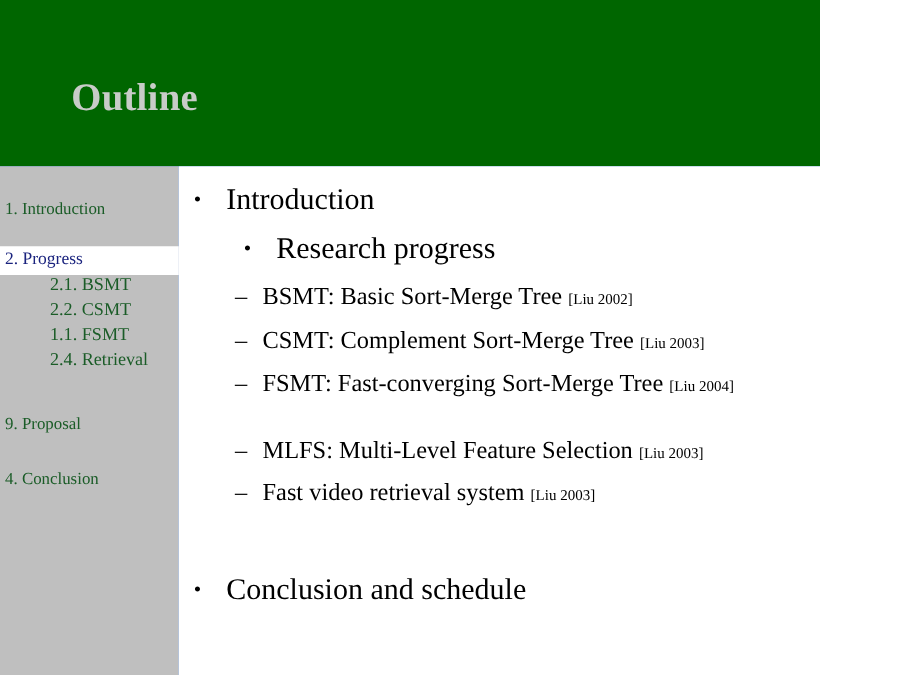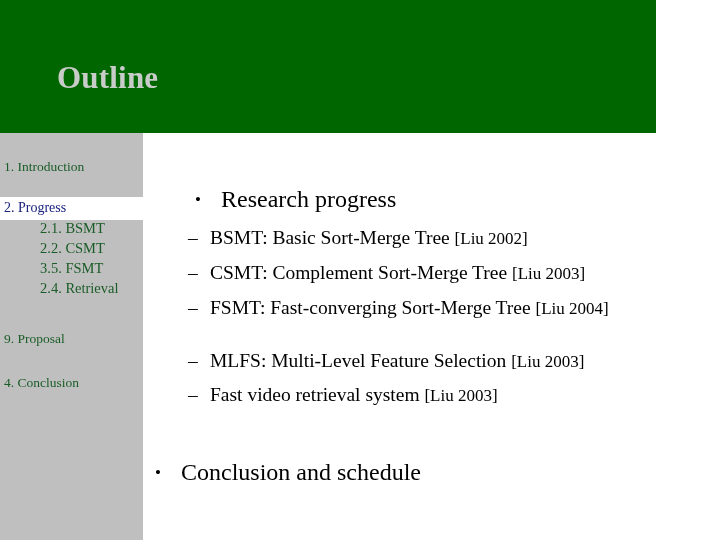--- a/index.html
+++ b/index.html
@@ -103,47 +103,48 @@
     line-height: 24px;
     text-indent: -22px;
     padding-left: 22px;
   }
   .lvl2 .mark {
     display: inline-block;
     width: 22px;
     text-indent: 0;
   }
   .cite {
-    font-size: 17px;
+    font-size: 12px;
   }
 </style>
 </head>
 <body>
 
 <div id="slide">
 
   <div id="header-band">
     <div id="slide-title">Outline</div>
   </div>
 
   <div id="sidebar">
     <div id="side-highlight-band" style="top: 64px; height: 23px;"></div>
 
   <div class="side-item" style="top: 25px;">1. Introduction</div>
       <div class="side-item active" style="top: 66px;">2. Progress</div>
       <div class="side-item sub" style="top: 87px;">2.1. BSMT</div>
       <div class="side-item sub" style="top: 107px;">2.2. CSMT</div>
-      <div class="side-item sub" style="top: 127px;">3.5. FSMT</div>
+      <div class="side-item sub" style="top: 127px;">1.1. FSMT</div>
       <div class="side-item sub" style="top: 147px;">2.4. Retrieval</div>
       <div class="side-item" style="top: 197px;">9. Proposal</div>
       <div class="side-item" style="top: 241px;">4. Conclusion</div>
     </div>
 
   <div id="content">
 
+    <div class="lvl1" style="top: 13px;"><span class="mark">•</span><span>Introduction</span></div>
       <div class="lvl1" style="top: 52px; margin-left: 40px;"><span class="mark">•</span><span>Research progress</span></div>
       <div class="lvl2" style="top: 93px;"><span class="mark">–</span><span>BSMT: Basic Sort-Merge Tree</span> <span class="cite">[Liu 2002]</span></div>
       <div class="lvl2" style="top: 128px;"><span class="mark">–</span><span>CSMT: Complement Sort-Merge Tree</span> <span class="cite">[Liu 2003]</span></div>
       <div class="lvl2" style="top: 163px;"><span class="mark">–</span><span>FSMT: Fast-converging Sort-Merge Tree</span> <span class="cite">[Liu 2004]</span></div>
       <div class="lvl2" style="top: 216px;"><span class="mark">–</span><span>MLFS: Multi-Level Feature Selection</span> <span class="cite">[Liu 2003]</span></div>
       <div class="lvl2" style="top: 250px;"><span class="mark">–</span><span>Fast video retrieval system</span> <span class="cite">[Liu 2003]</span></div>
       <div class="lvl1" style="top: 325px;"><span class="mark">•</span><span>Conclusion and schedule</span></div>
   </div>
 
 </div>

